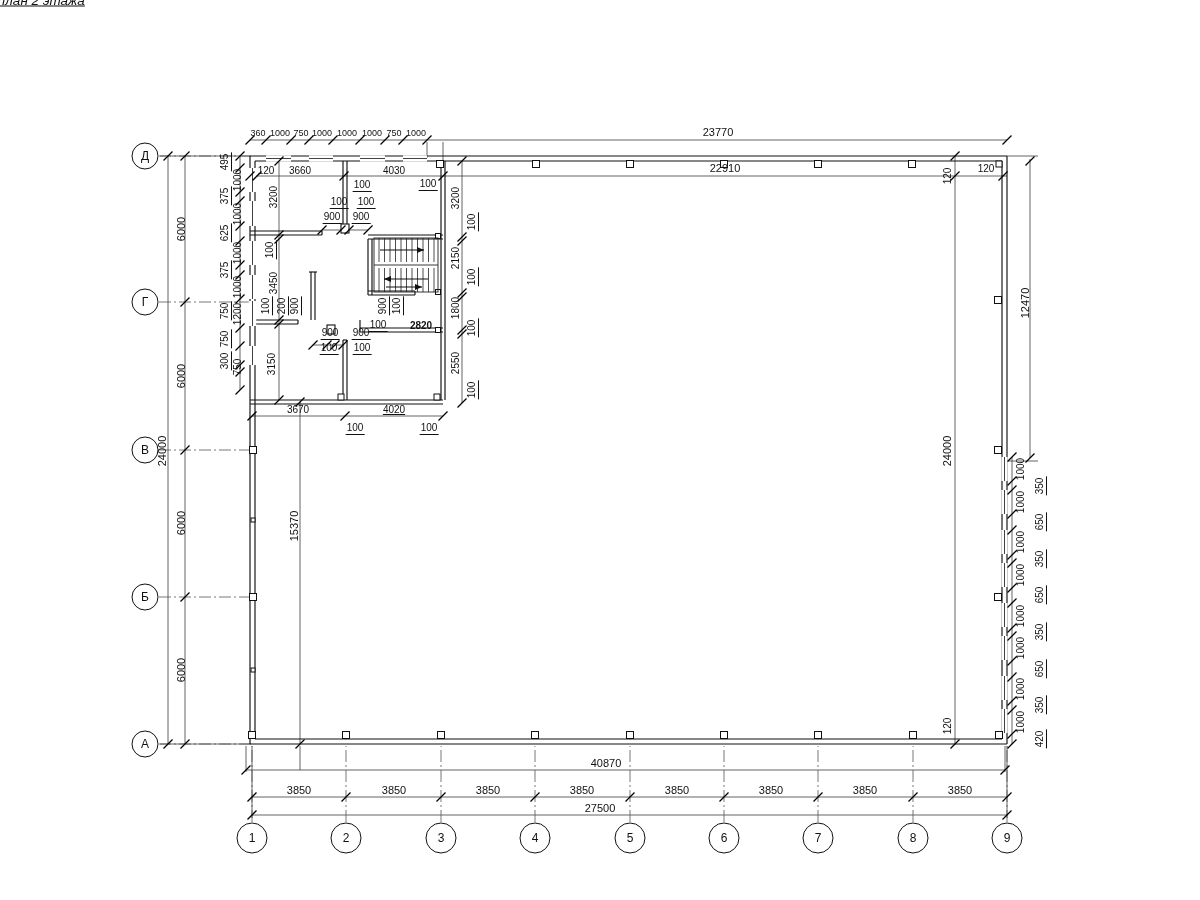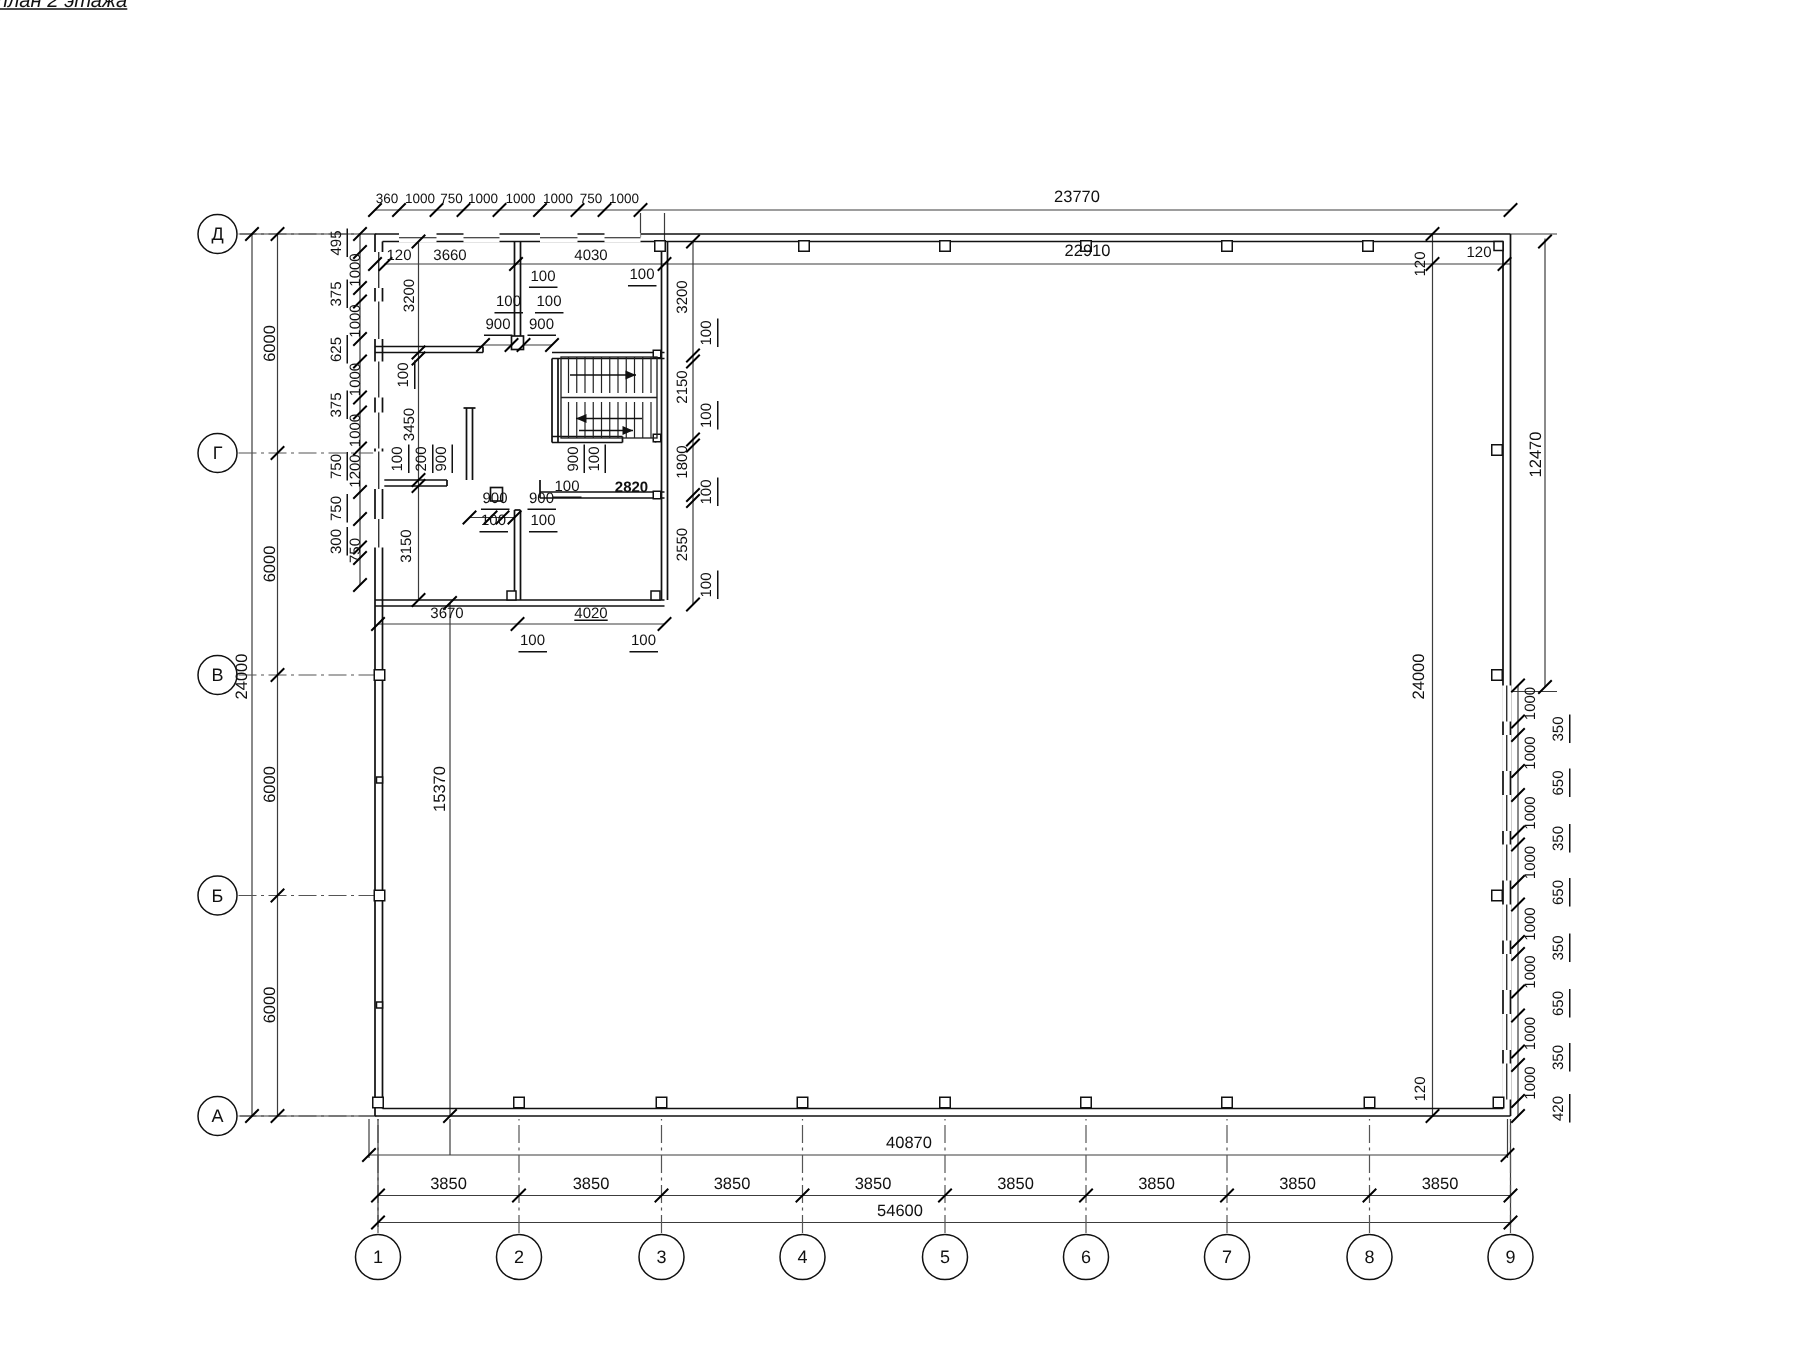--- a/index.html
+++ b/index.html
@@ -441,15 +441,15 @@
       <span class="dl rot und" style="left: 1041px; top: 739px;">420</span>
       <span class="dl big" style="left: 606px; top: 763px;">40870</span>
       <span class="dl big" style="left: 299px; top: 790px;">3850</span>
       <span class="dl big" style="left: 394px; top: 790px;">3850</span>
       <span class="dl big" style="left: 488px; top: 790px;">3850</span>
       <span class="dl big" style="left: 582px; top: 790px;">3850</span>
       <span class="dl big" style="left: 677px; top: 790px;">3850</span>
       <span class="dl big" style="left: 771px; top: 790px;">3850</span>
       <span class="dl big" style="left: 865px; top: 790px;">3850</span>
       <span class="dl big" style="left: 960px; top: 790px;">3850</span>
-      <span class="dl big" style="left: 600px; top: 808px;">54600</span>
+      <span class="dl big" style="left: 600px; top: 808px;">27500</span>
     </div>
 </div>
 
 </body></html>

